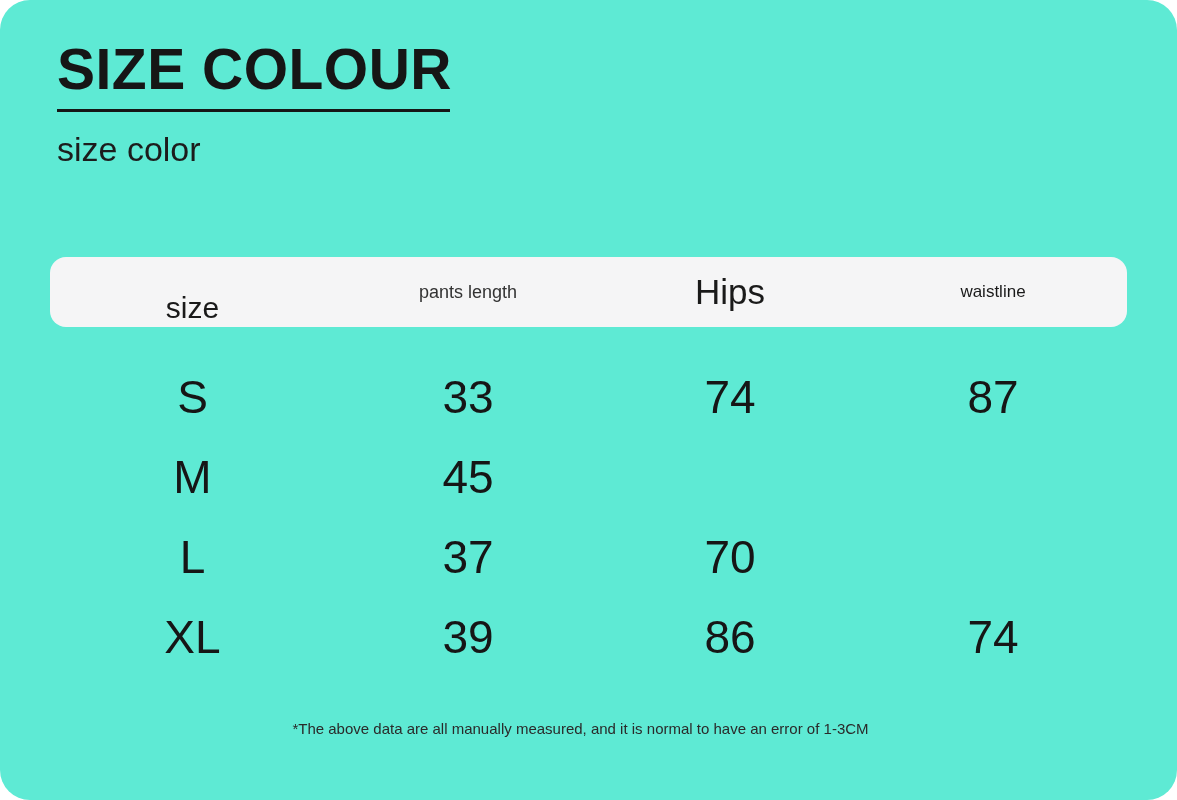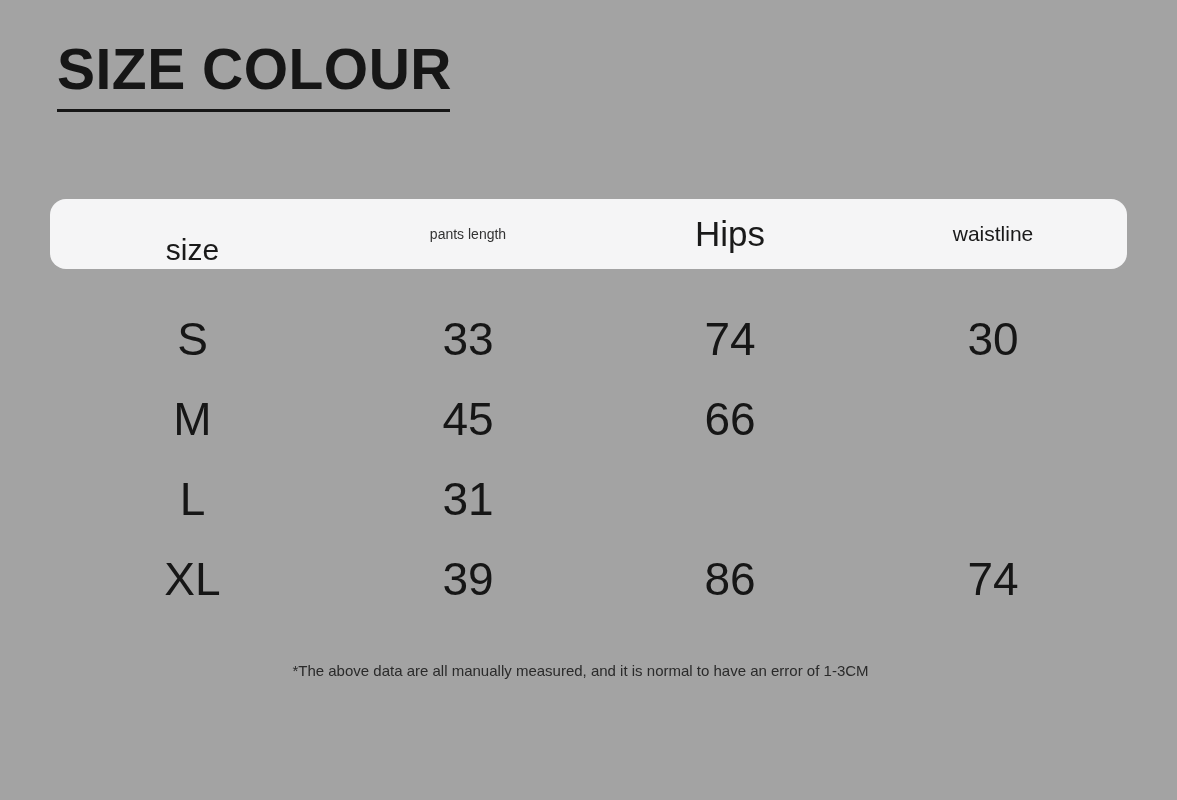--- a/index.html
+++ b/index.html
@@ -1,24 +1,25 @@
 <!DOCTYPE html>
 <html><head>
 <meta charset="utf-8">
 <style>
   * { margin: 0; padding: 0; box-sizing: border-box; }
   html, body { background: #ffffff; }
   .page {
     position: relative;
     width: 1177px;
     height: 800px;
-    background: #a3a3a3;
+    background: #5eead4;
     overflow: hidden;
     font-family: "Liberation Sans", "DejaVu Sans", sans-serif;
     color: #161616;
+    border-radius: 30px;
   }
   .title-block {
     padding-left: 57px;
     padding-top: 40px;
   }
   .main-title {
     font-size: 57px;
     font-weight: 800;
     letter-spacing: 0.5px;
     line-height: 1.05;
@@ -48,23 +49,23 @@
     height: 70px;
     background: #f5f5f6;
     border-radius: 16px;
   }
   .th {
     text-align: center;
     color: #1a1a1a;
     line-height: 1;
   }
   .th-size  { font-size: 30px; margin-top: 32px; }
-  .th-pants { font-size: 14px; color: #333333; }
+  .th-pants { font-size: 18px; color: #333333; }
   .th-hips  { font-size: 35px; }
-  .th-waist { font-size: 21px; }
+  .th-waist { font-size: 17px; }
   .table-body { margin-top: 30px; }
   .trow {
     display: grid;
     grid-template-columns: 285px 266px 258px 268px;
     align-items: center;
     height: 80px;
   }
   .td {
     text-align: center;
     font-size: 46px;
@@ -81,49 +82,50 @@
   }
 </style>
 </head>
 <body>
 
 <div class="page">
 
   <div class="title-block">
     <h1 class="main-title">SIZE COLOUR</h1>
     <div class="title-underline"></div>
+    <div class="subtitle">size color</div>
   </div>
 
   <div class="size-table">
 
     <div class="table-header">
       <div class="th th-size">size</div>
       <div class="th th-pants">pants length</div>
       <div class="th th-hips">Hips</div>
       <div class="th th-waist">waistline</div>
     </div>
 
     <div class="table-body">
 
       <div class="trow">
         <div class="td">S</div>
         <div class="td">33</div>
         <div class="td">74</div>
-        <div class="td">30</div>
+        <div class="td">87</div>
       </div>
 
       <div class="trow">
         <div class="td">M</div>
         <div class="td">45</div>
-        <div class="td">66</div>
       </div>
 
       <div class="trow">
         <div class="td">L</div>
-        <div class="td">31</div>
+        <div class="td">37</div>
+        <div class="td">70</div>
       </div>
 
       <div class="trow">
         <div class="td">XL</div>
         <div class="td">39</div>
         <div class="td">86</div>
         <div class="td">74</div>
       </div>
 
     </div>

